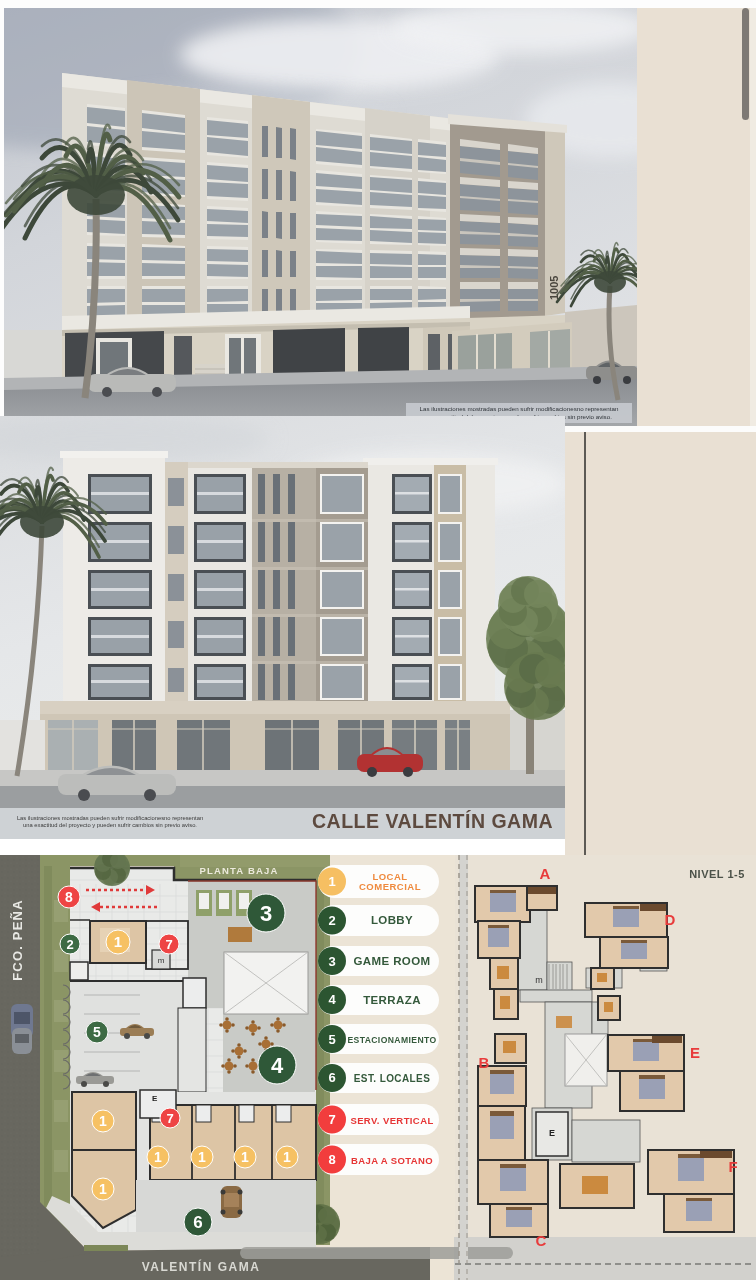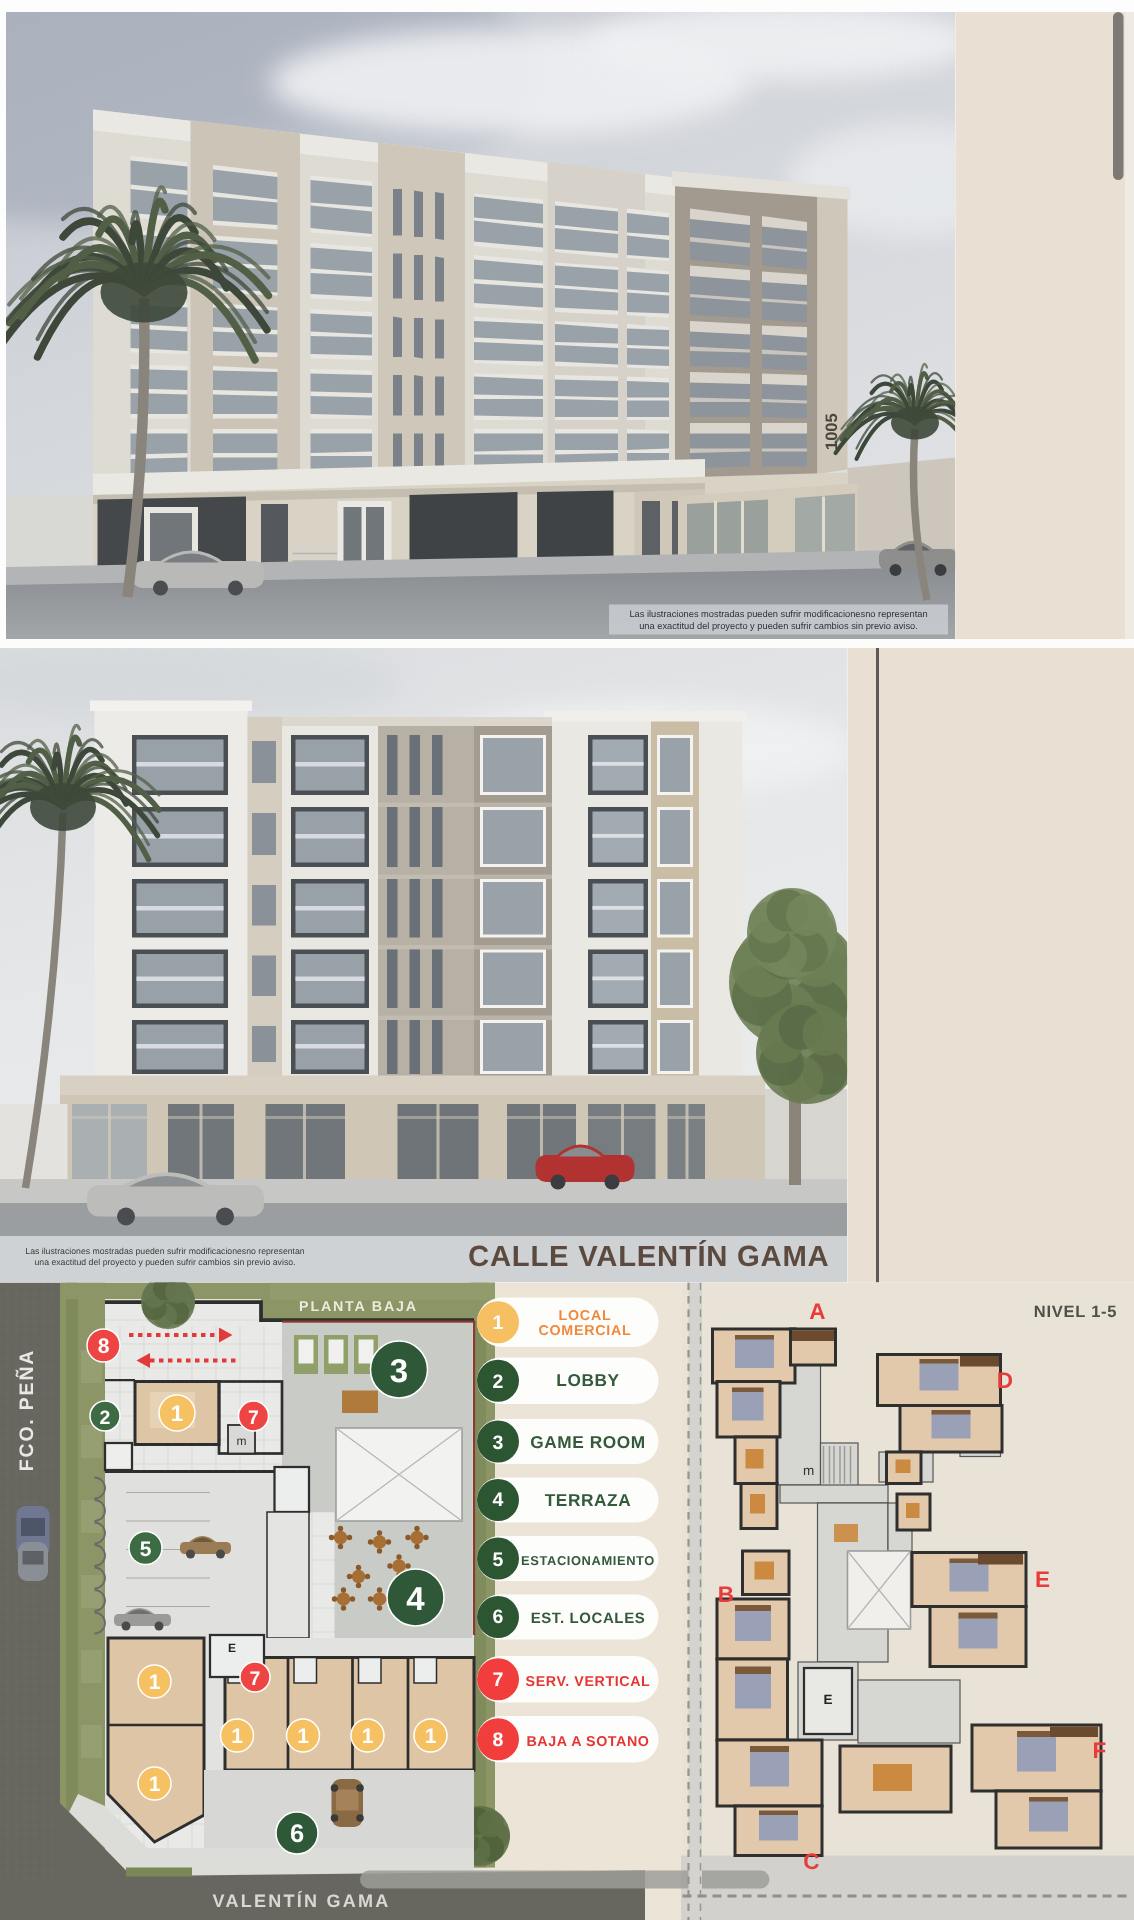--- a/index.html
+++ b/index.html
@@ -347,21 +347,21 @@
 <div class="abs" style="left:0;top:0;width:756px;height:8px;background:#fdfdfd;"></div>
 
 <div class="abs" style="left:0;top:8px;width:4px;height:418px;background:#fdfdfd;"></div>
 
 <div class="abs" style="left:750px;top:8px;width:6px;height:418px;background:#f0ebe2;"></div>
 
 <div class="abs" style="left:742px;top:8px;width:7px;height:112px;background:#7e7974;border-radius:4px;"></div>
 
 <div class="abs" style="left:0;top:426px;width:756px;height:6px;background:#fcfcfb;"></div>
 
-<div class="abs" style="left:0;top:432px;width:565px;height:423px;overflow:hidden;">
+<div class="abs" style="left:0;top:416px;width:565px;height:423px;overflow:hidden;">
 <svg width="565" height="423" viewBox="0 432 565 423">
 <defs>
 <filter id="bl2" x="-30%" y="-30%" width="160%" height="160%">
             <feGaussianBlur stdDeviation="10"></feGaussianBlur>
           </filter>
 <linearGradient id="sky2" x1="0" y1="0" x2="0.35" y2="1">
  <stop offset="0" stop-color="#dadcdf"></stop>
  <stop offset="0.5" stop-color="#e5e7e9"></stop>
  <stop offset="1" stop-color="#ebedec"></stop>
 </linearGradient>

